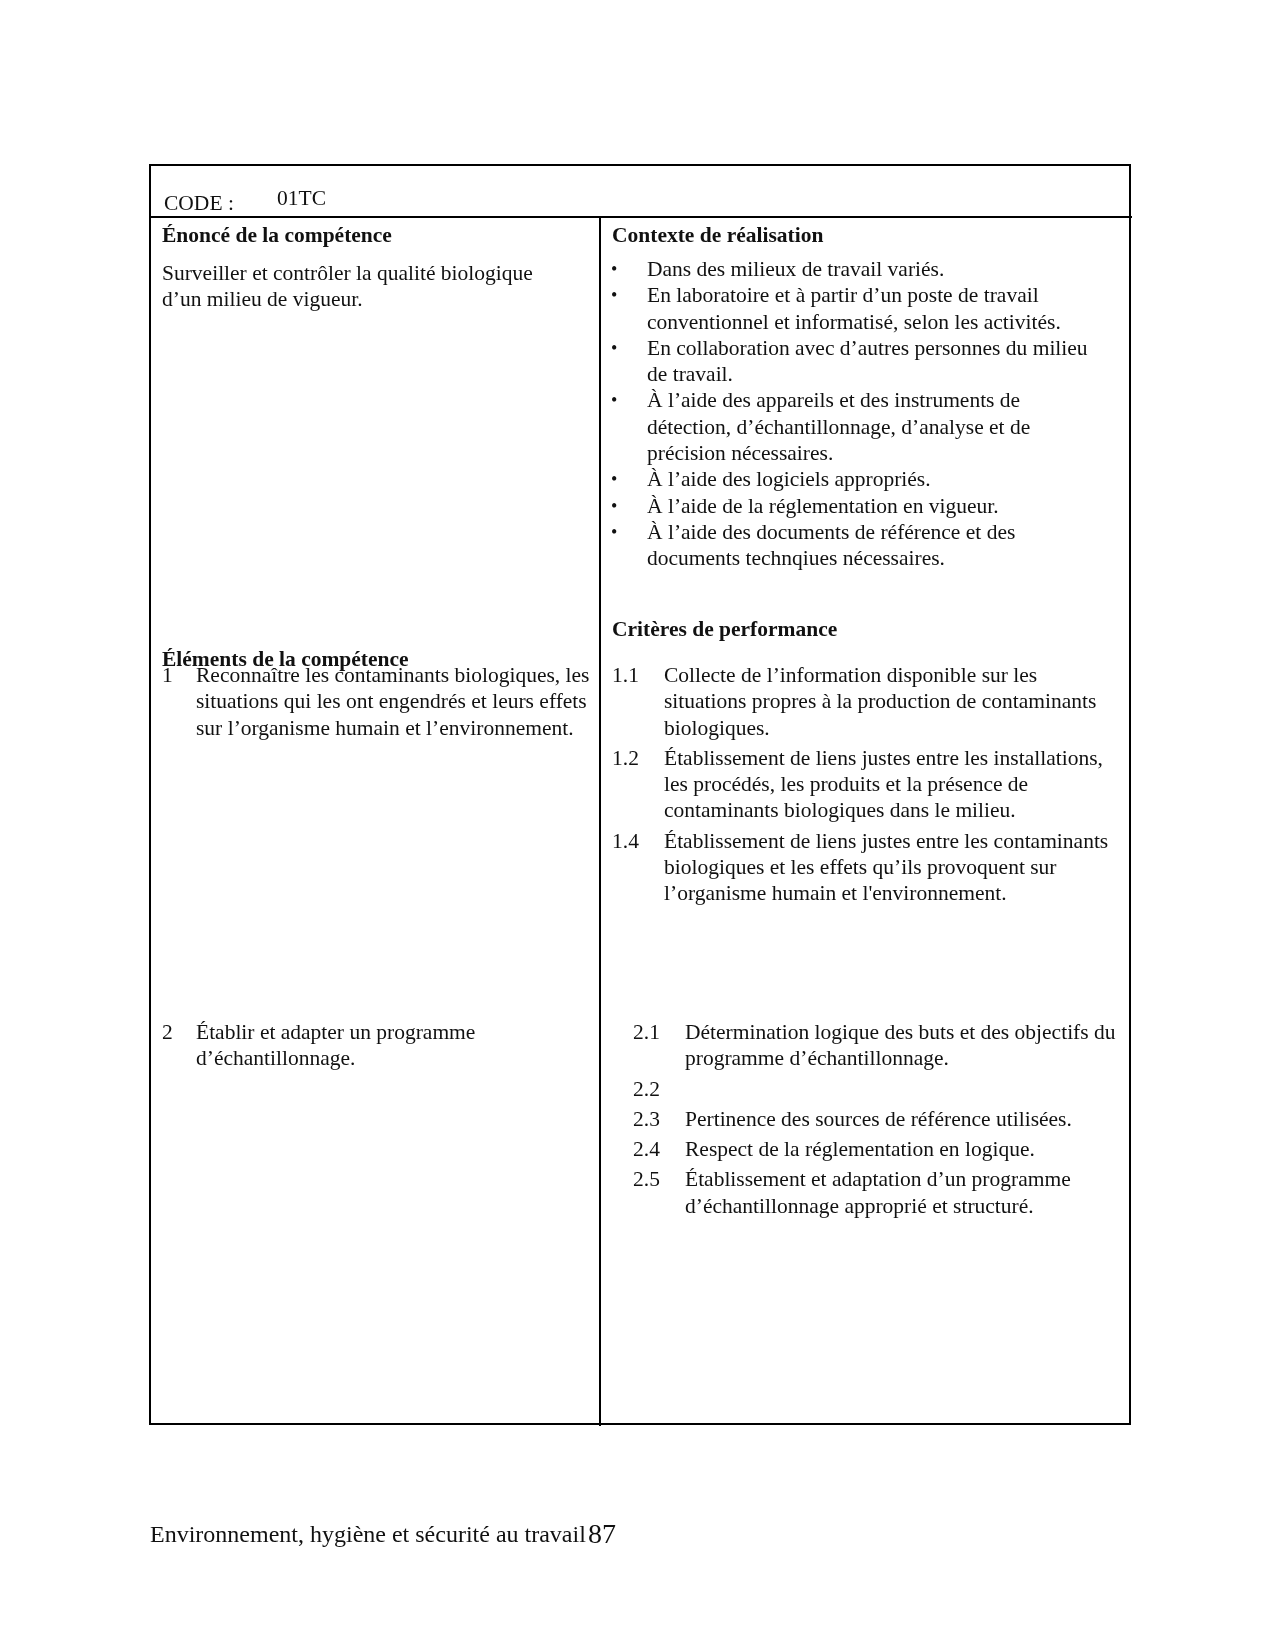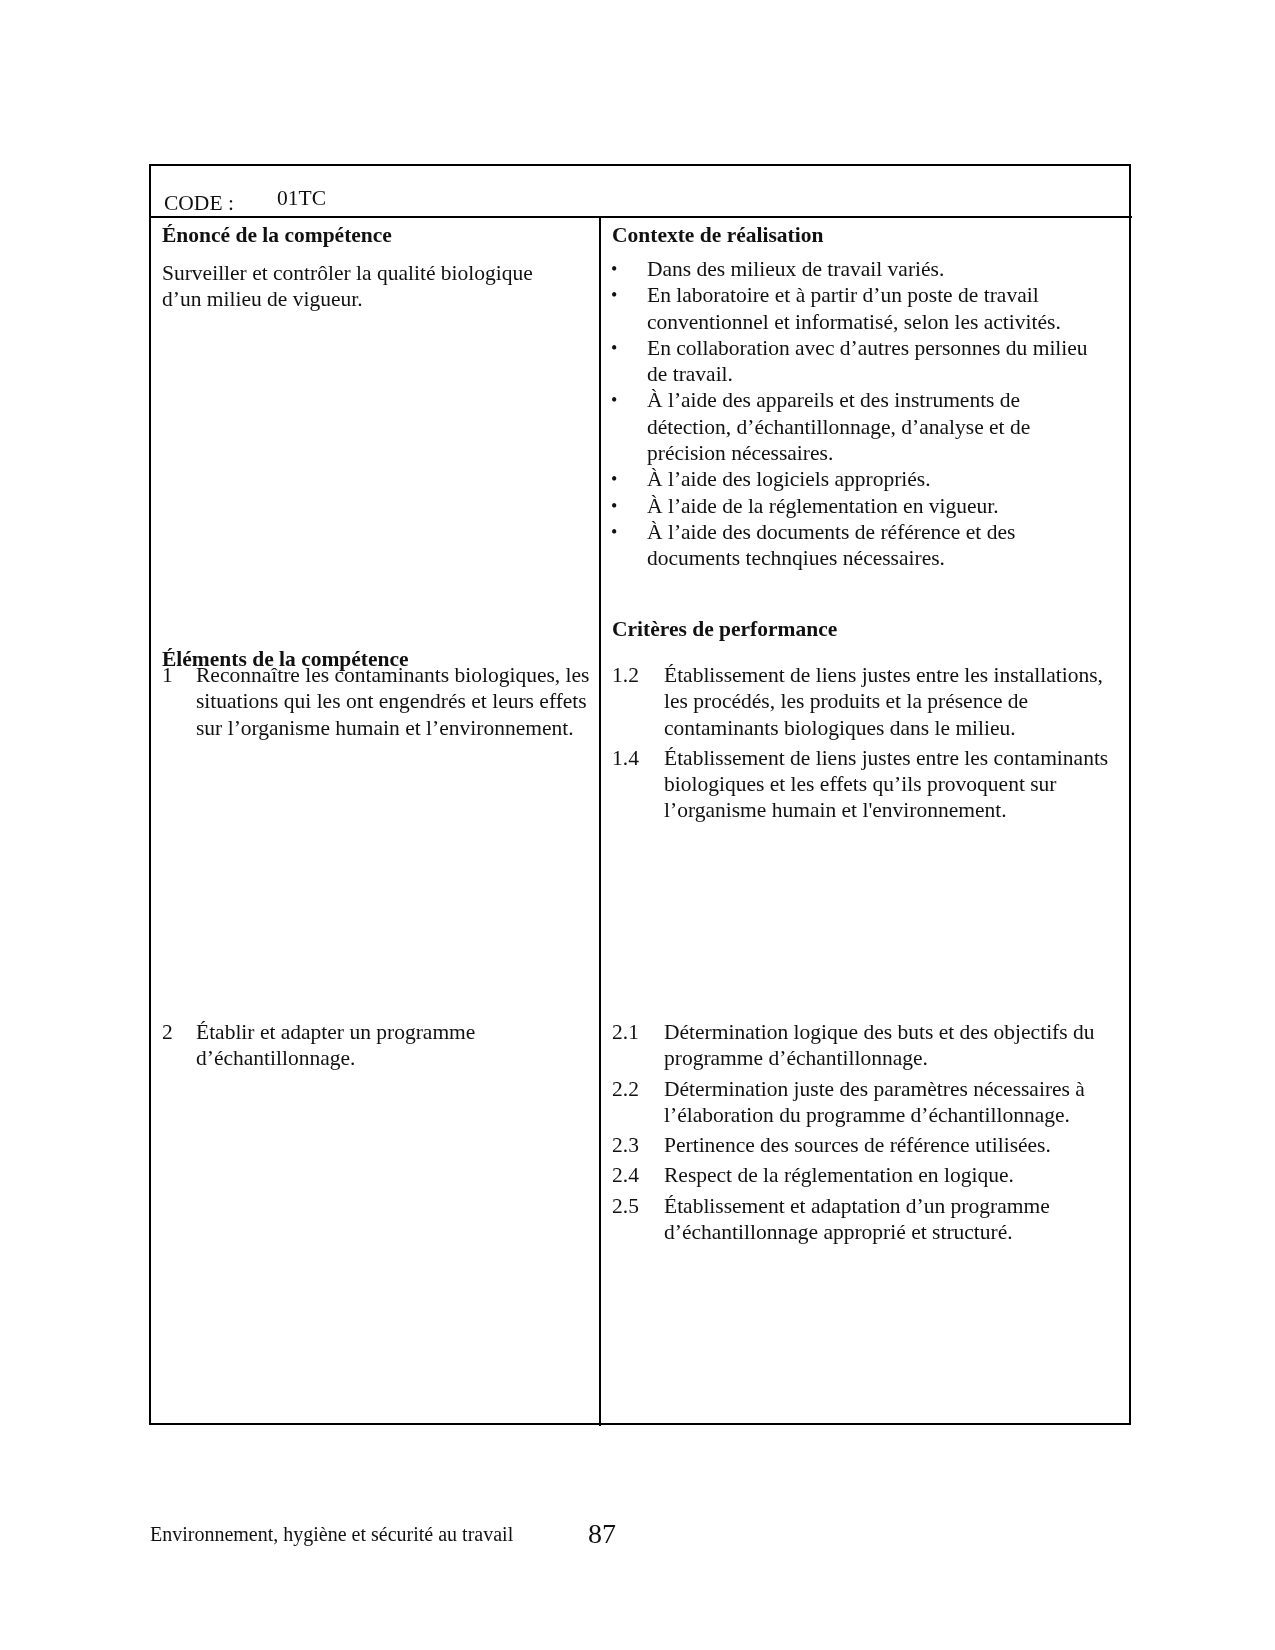--- a/index.html
+++ b/index.html
@@ -17,21 +17,21 @@
   .right { left:612px; width:510px; }
   ul.bullets { list-style:none; margin:0; padding:0; }
   ul.bullets li { position:relative; padding-left:36px; }
   ul.bullets li .dot { position:absolute; left:0; top:0; width:36px; font-size:18px; }
   .numlist .item { display:flex; margin-bottom:4px; }
   .numlist .num { width:52px; flex:0 0 52px; }
   .numlist .txt { flex:1; }
   .elem { display:flex; }
   .elem .num { width:34px; flex:0 0 34px; }
   .elem .txt { flex:1; }
-  .footer-title { left:150px; top:1521px; font-size:20px; }
+  .footer-title { left:150px; top:1521px; font-size:24px; }
   .footer-page { left:588px; top:1521px; font-size:28px; }
 </style>
 </head>
 <body>
 
 <div class="frame"></div>
 <div class="hline"></div>
 <div class="vline"></div>
 
 <span class="abs code-label">CODE :</span>
@@ -57,36 +57,39 @@
   <span class="txt">Reconnaître les contaminants biologiques, les situations qui les ont engendrés et leurs effets sur l’organisme humain et l’environnement.</span>
 </div>
 <div class="abs left elem" style="top:1019px; width:430px;">
   <span class="num">2</span>
   <span class="txt">Établir et adapter un programme d’échantillonnage.</span>
 </div>
 
 <div class="abs right heading" style="top:616px;">Critères de performance</div>
 <div class="abs right numlist" style="top:662px;">
   <div class="item">
+      <span class="num">1.1</span>
+      <span class="txt">Collecte de l’information disponible sur les situations propres à la production de contaminants biologiques.</span>
+    </div>
+  <div class="item">
       <span class="num">1.2</span>
       <span class="txt">Établissement de liens justes entre les installations, les procédés, les produits et la présence de contaminants biologiques dans le milieu.</span>
     </div>
   <div class="item">
       <span class="num">1.4</span>
       <span class="txt">Établissement de liens justes entre les contaminants biologiques et les effets qu’ils provoquent sur l’organisme humain et l'environnement.</span>
     </div>
 </div>
-<div class="abs right numlist" style="top:1019px;">
+<div class="abs right numlist" style="top:1019px;margin-left:21px;">
   <div class="item">
       <span class="num">2.1</span>
       <span class="txt">Détermination logique des buts et des objectifs du programme d’échantillonnage.</span>
     </div>
   <div class="item">
       <span class="num">2.2</span>
-      <span class="txt">Détermination juste des paramètres nécessaires à l’élaboration du programme d’échantillonnage.</span>
     </div>
   <div class="item">
       <span class="num">2.3</span>
       <span class="txt">Pertinence des sources de référence utilisées.</span>
     </div>
   <div class="item">
       <span class="num">2.4</span>
       <span class="txt">Respect de la réglementation en logique.</span>
     </div>
   <div class="item">

